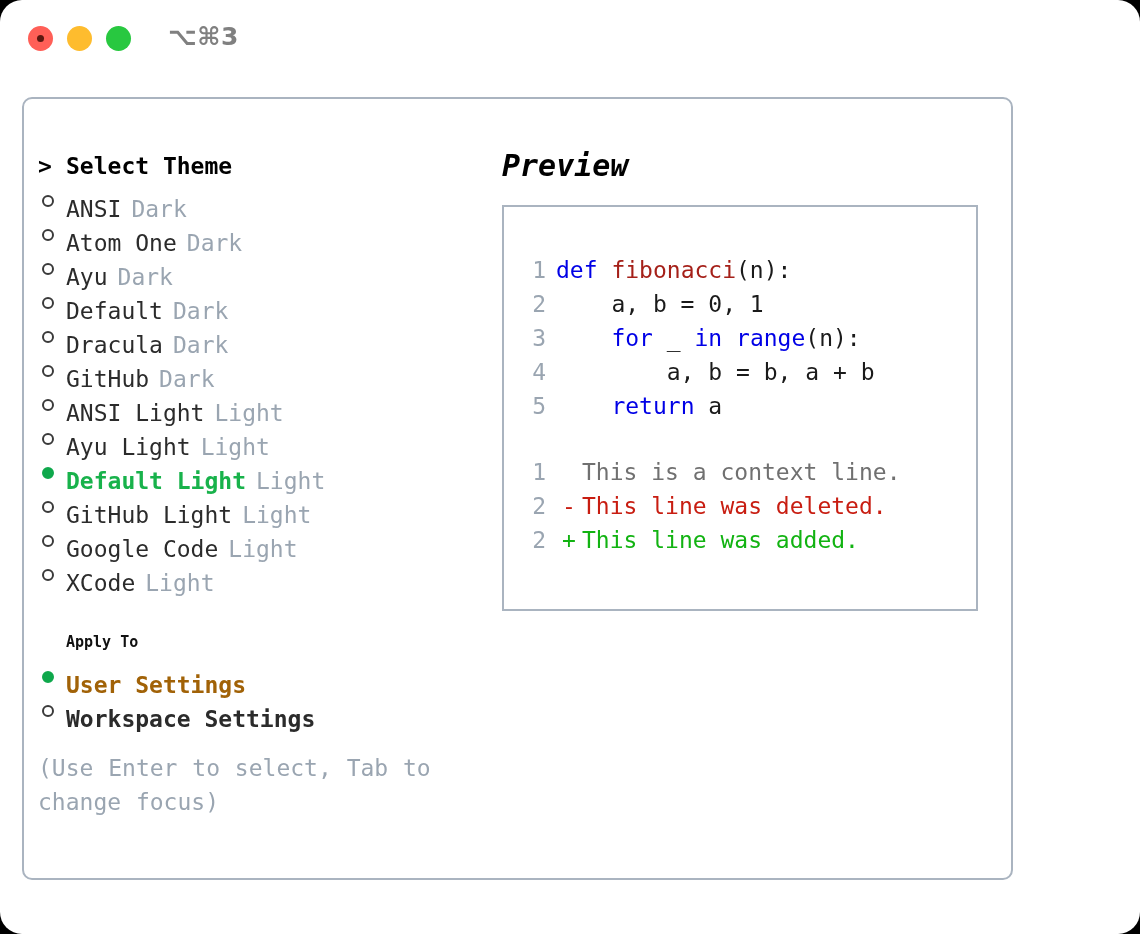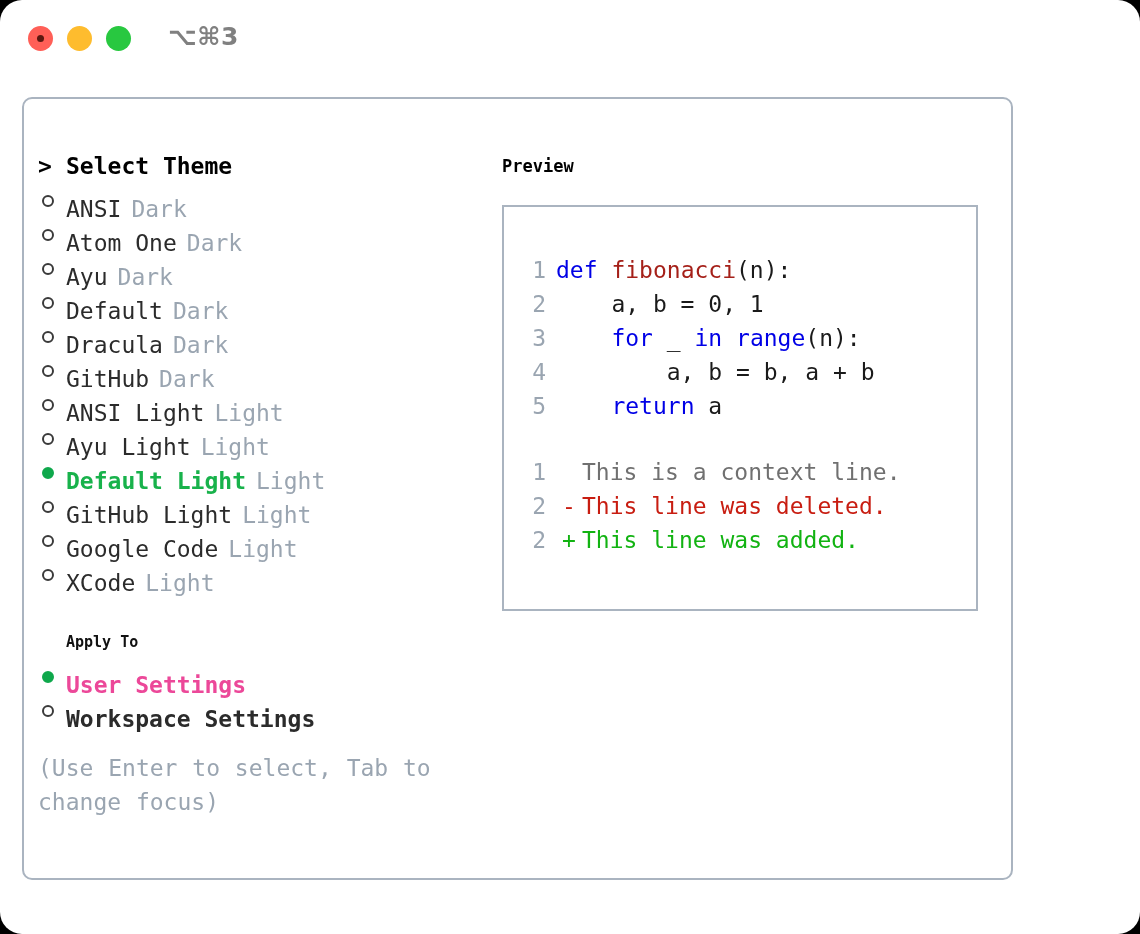--- a/index.html
+++ b/index.html
@@ -158,46 +158,47 @@
     font-weight: bold;
     color: #111111;
     padding-left: 28px;
     font-size: 15px;
     line-height: 34px;
     height: 34px;
     white-space: nowrap;
   }
 
   .apply-name { font-weight: bold; color: #2b2b2b; }
-  .apply-name.sel { color: #ec4899; text-align: right; }
+  .apply-name.sel { color: #a16207; text-align: right; }
 
   .hint {
     margin-top: 24px;
     width: 412px;
     color: #9AA5B1;
     font-size: 23px;
     line-height: 34px;
     white-space: normal;
     word-spacing: 1px;
   }
 
   
   .right-col {
     position: absolute;
     left: 478px;
     top: 50px;
     width: 500px;
   }
   .preview-title {
-    font-size: 17px;
+    font-size: 30px;
     font-weight: bold;
     color: #000000;
     line-height: 34px;
     height: 34px;
     white-space: nowrap;
+    font-style: italic;
   }
 
   .preview-box {
     margin-top: 22px;
     width: 476px;
     height: 406px;
     border: 2px solid #aab4c0;
     box-sizing: border-box;
     background: #ffffff;
     position: relative;

